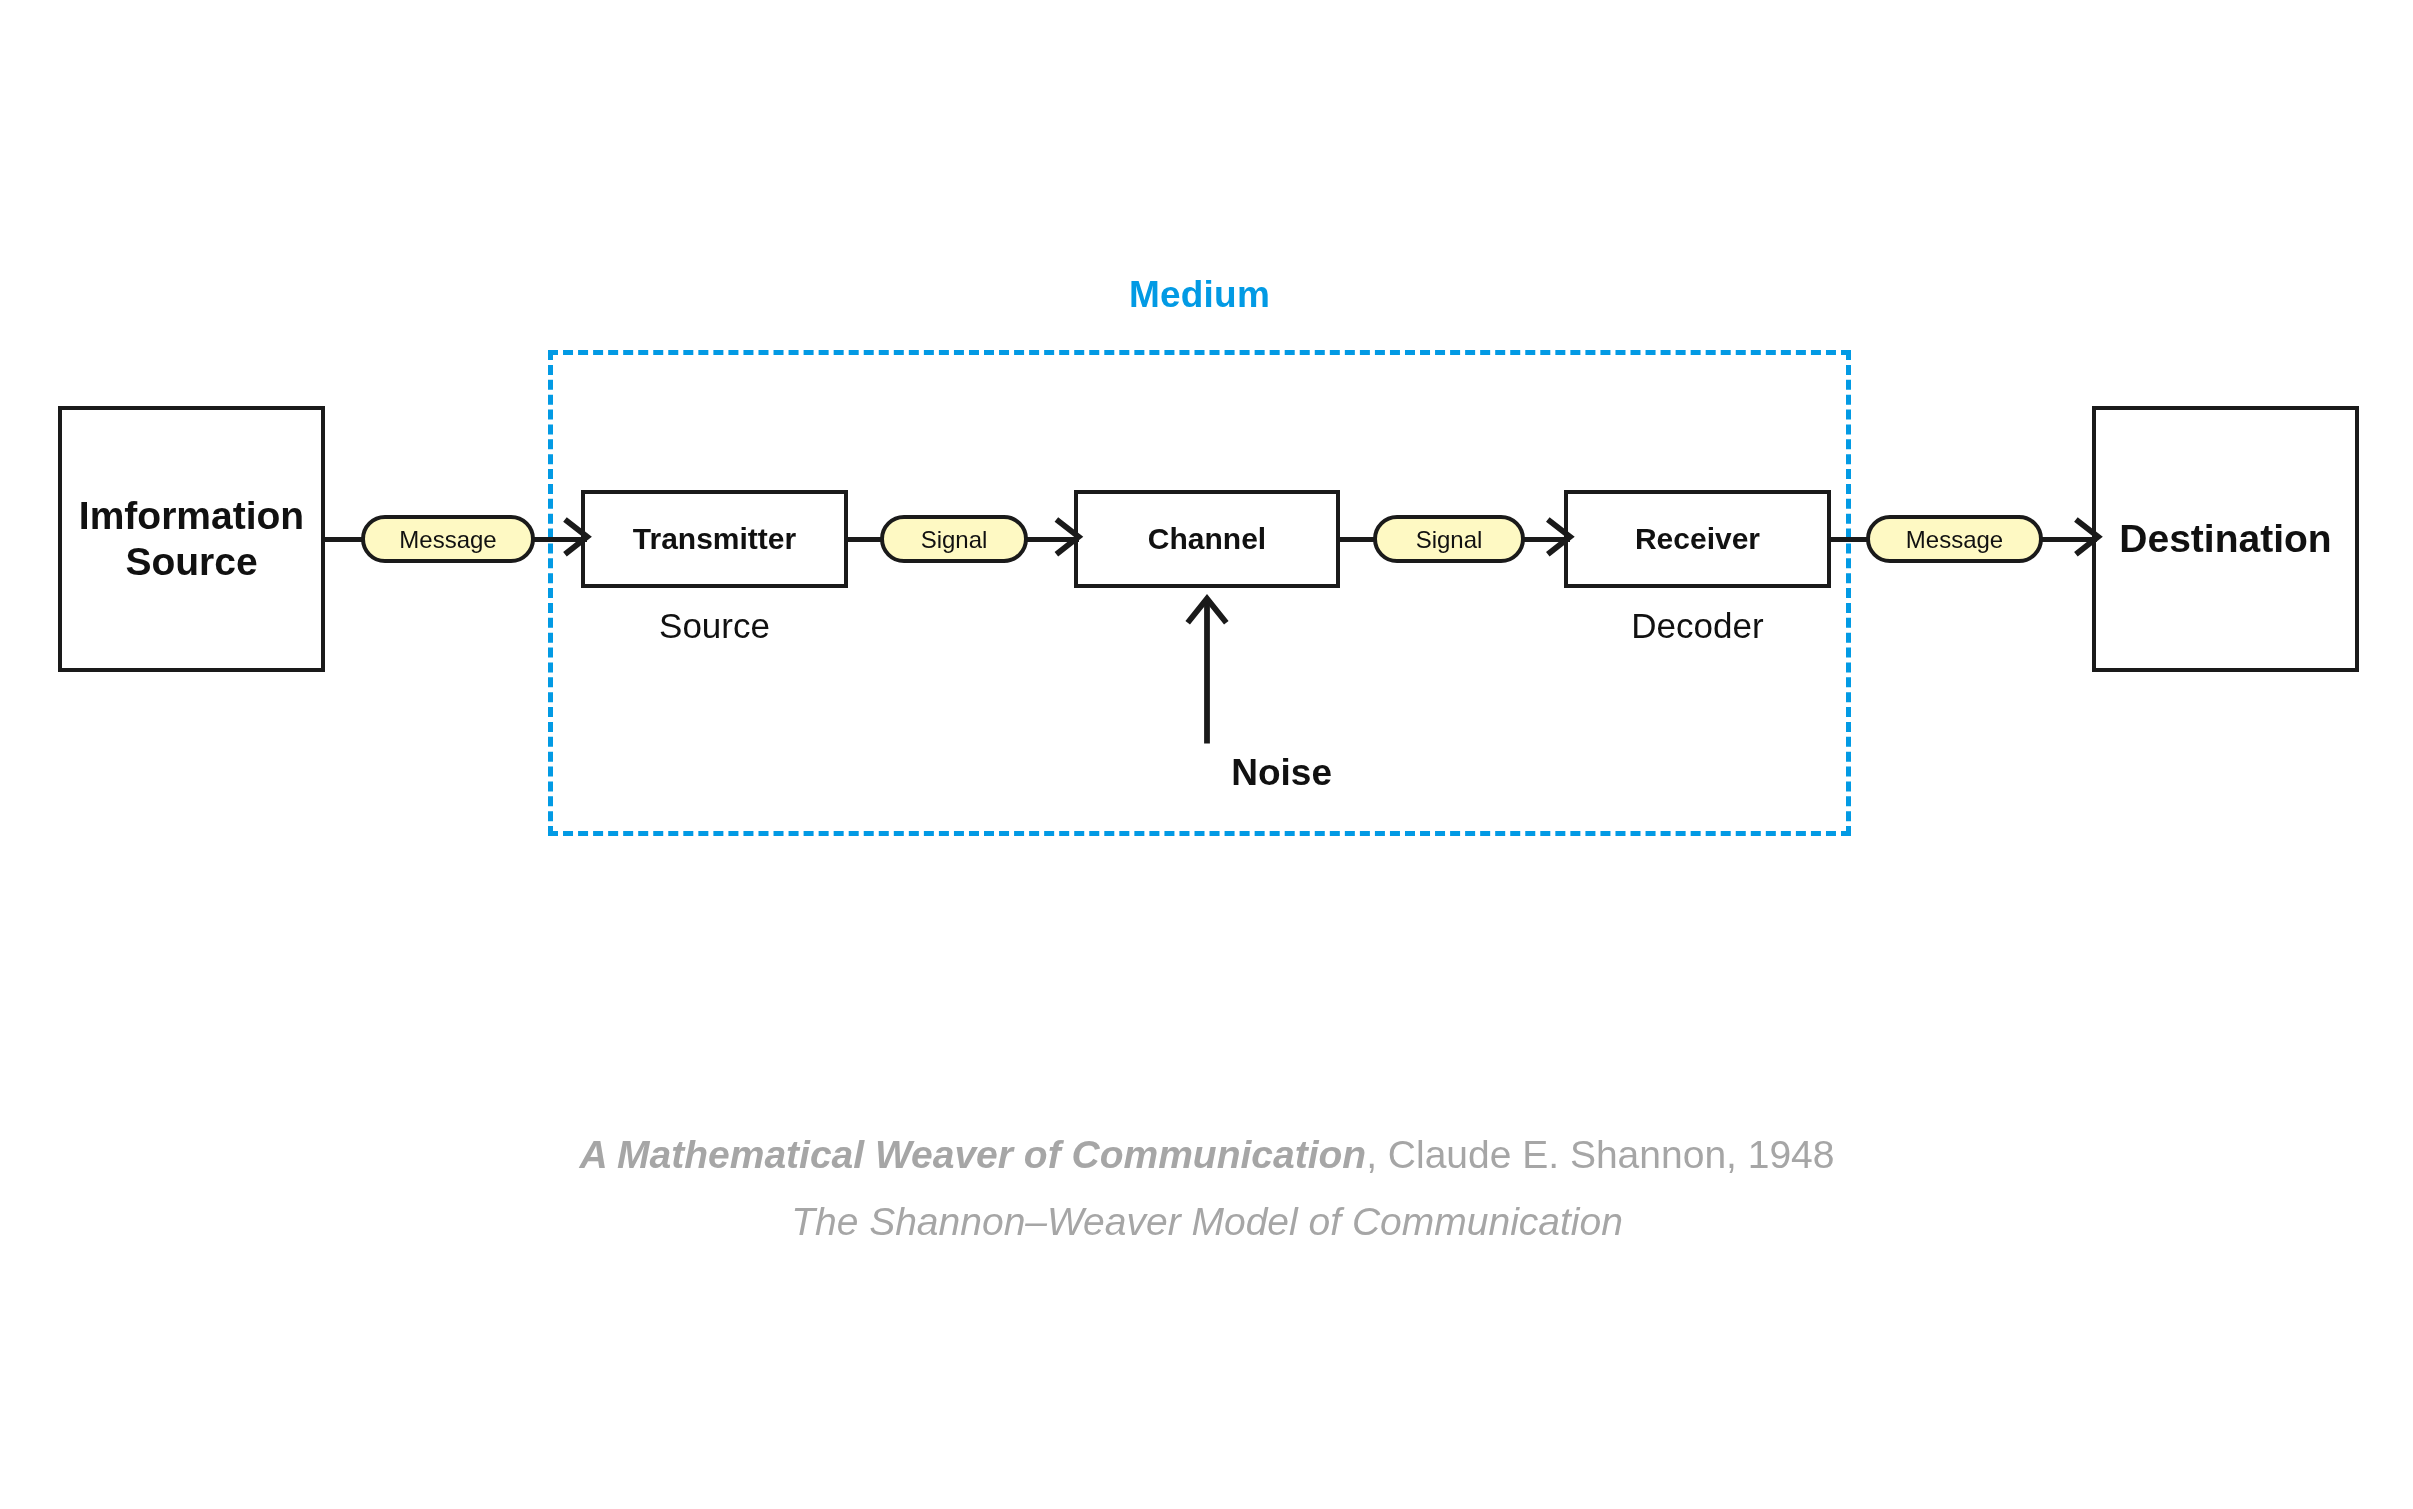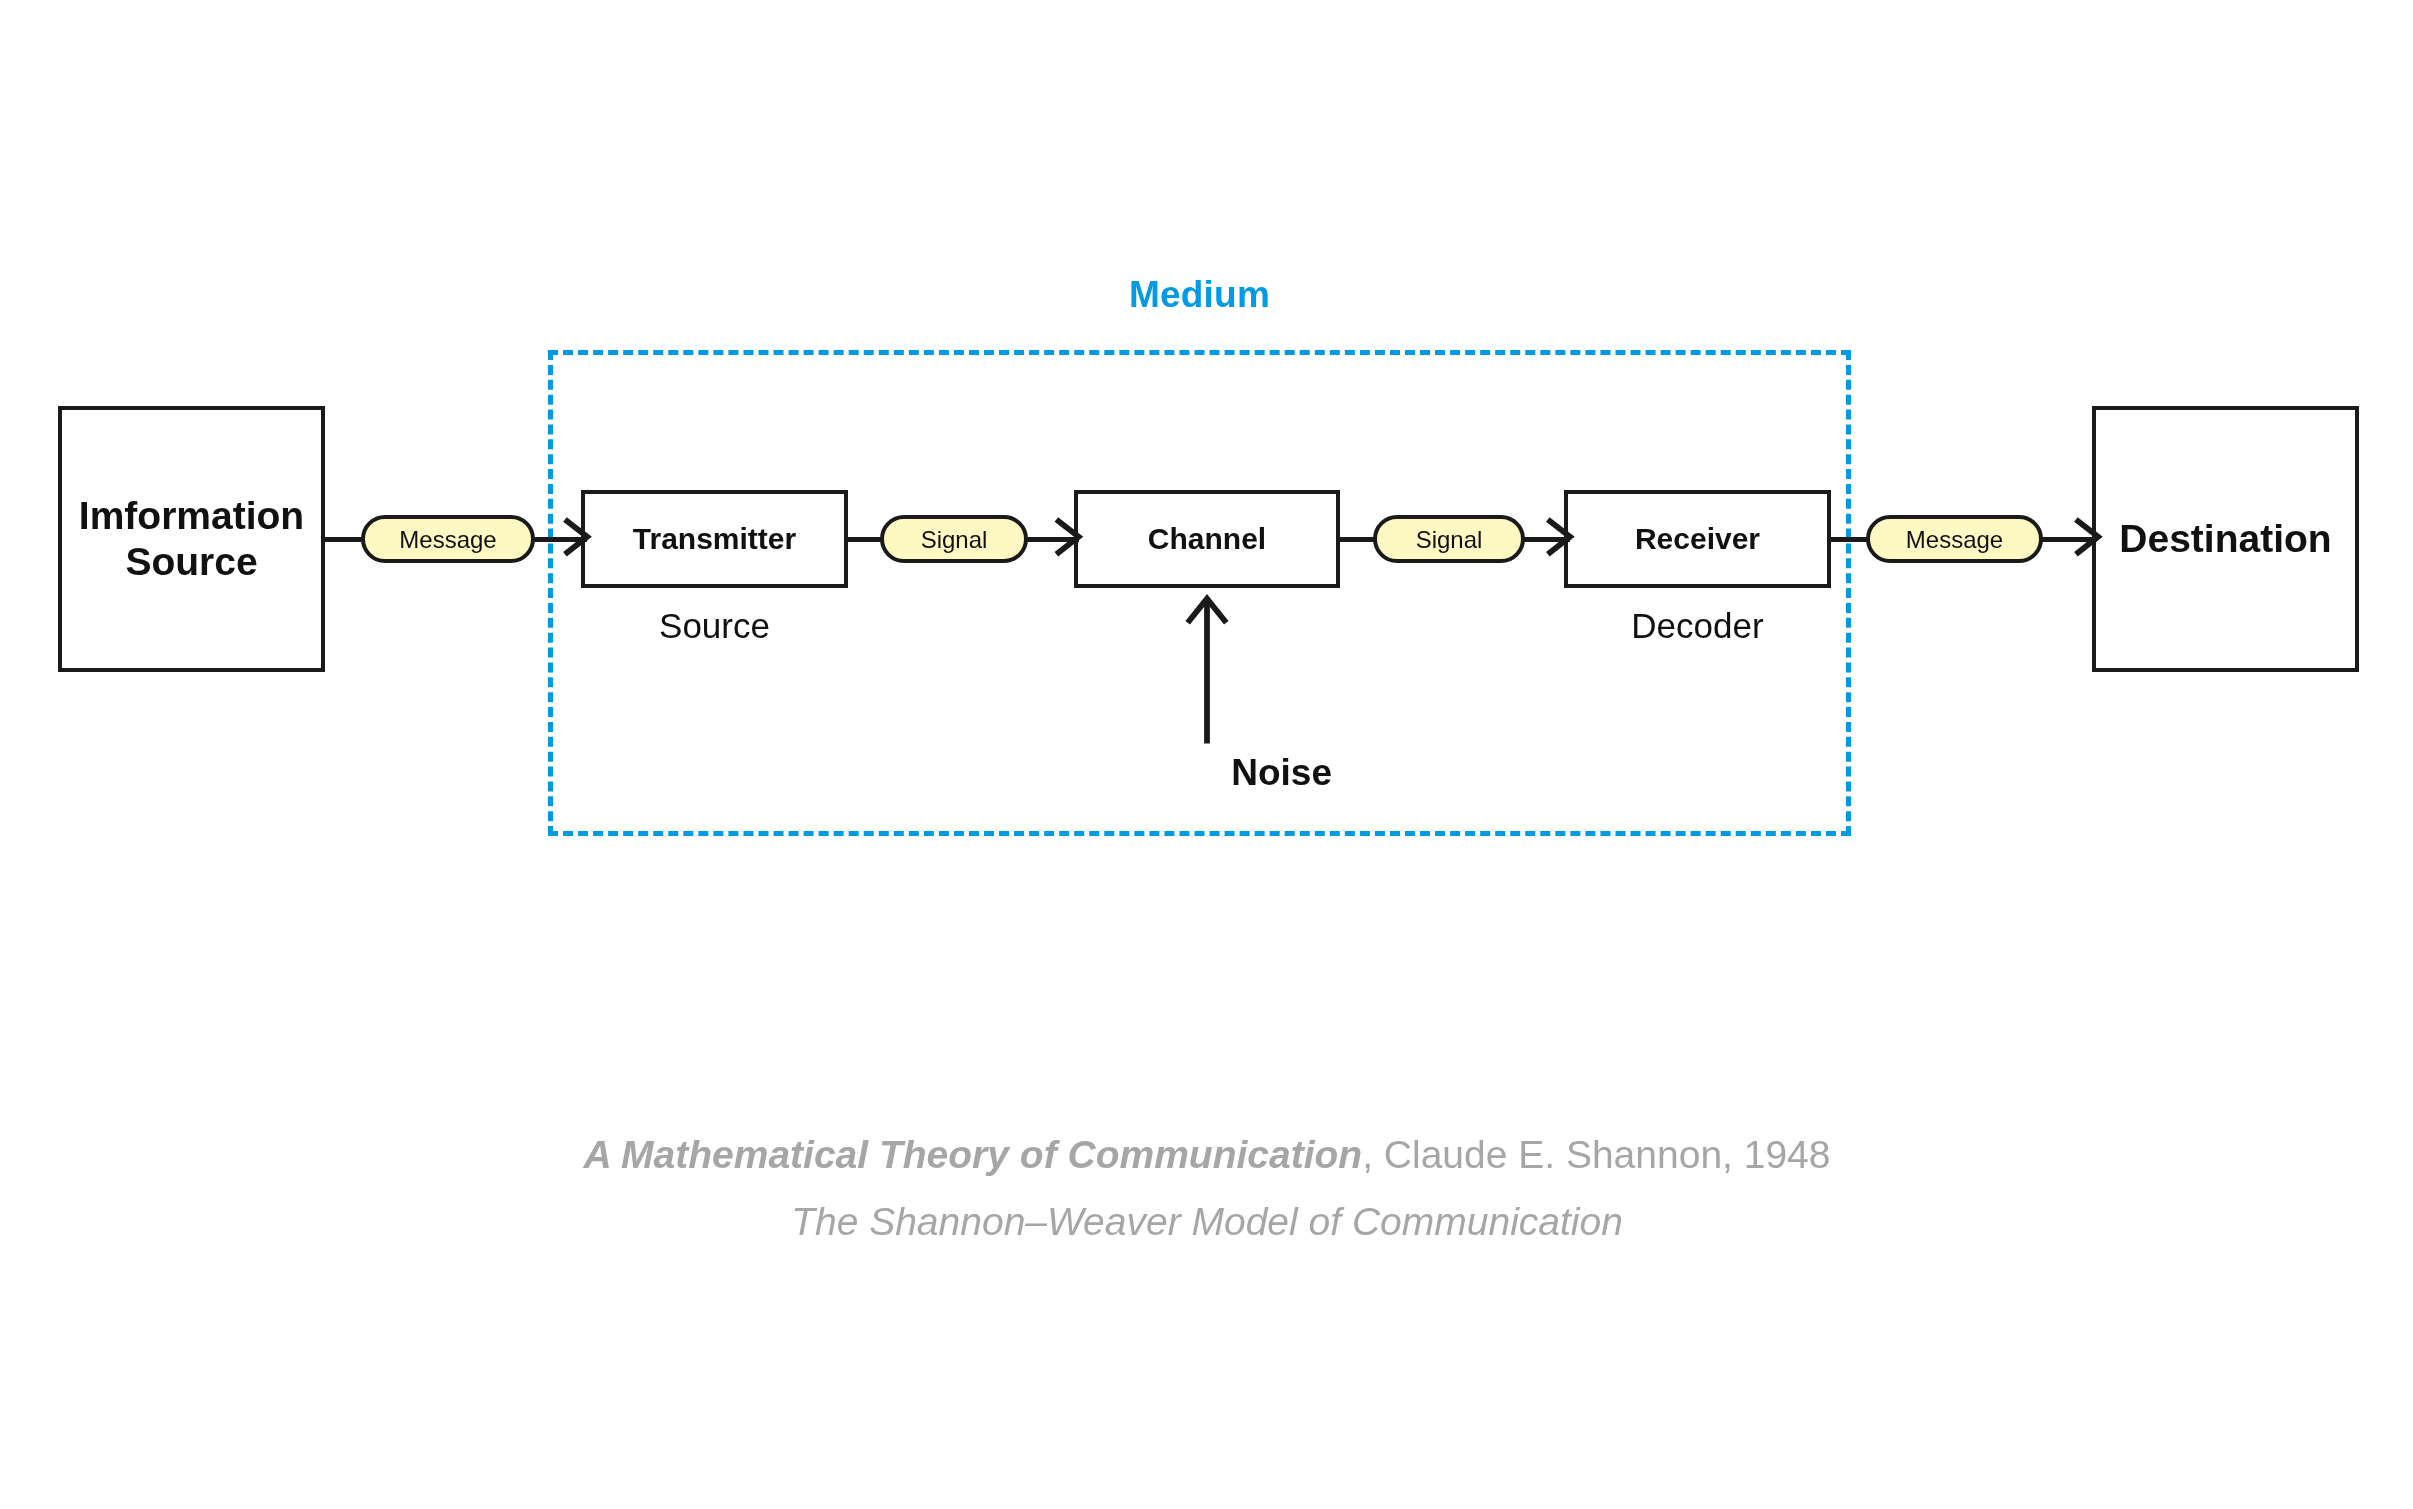--- a/index.html
+++ b/index.html
@@ -231,18 +231,18 @@
   <div class="sublabel" id="sublabel-decoder">Decoder</div>
 
   <div id="noise-label">Noise</div>
 
   <div class="pill" id="pill-message-1">Message</div>
   <div class="pill" id="pill-signal-1">Signal</div>
   <div class="pill" id="pill-signal-2">Signal</div>
   <div class="pill" id="pill-message-2">Message</div>
 
   <div class="caption" id="caption-line-1">
-    <span class="cap-title">A Mathematical Theory of Communication</span><span class="cap-rest">, Claude E. Shannon, 1948</span>
+    <span class="cap-title">A Mathematical Weaver of Communication</span><span class="cap-rest">, Claude E. Shannon, 1948</span>
   </div>
   <div class="caption" id="caption-line-2">The Shannon–Weaver Model of Communication</div>
 
 </div>
 
 
 </body></html>

